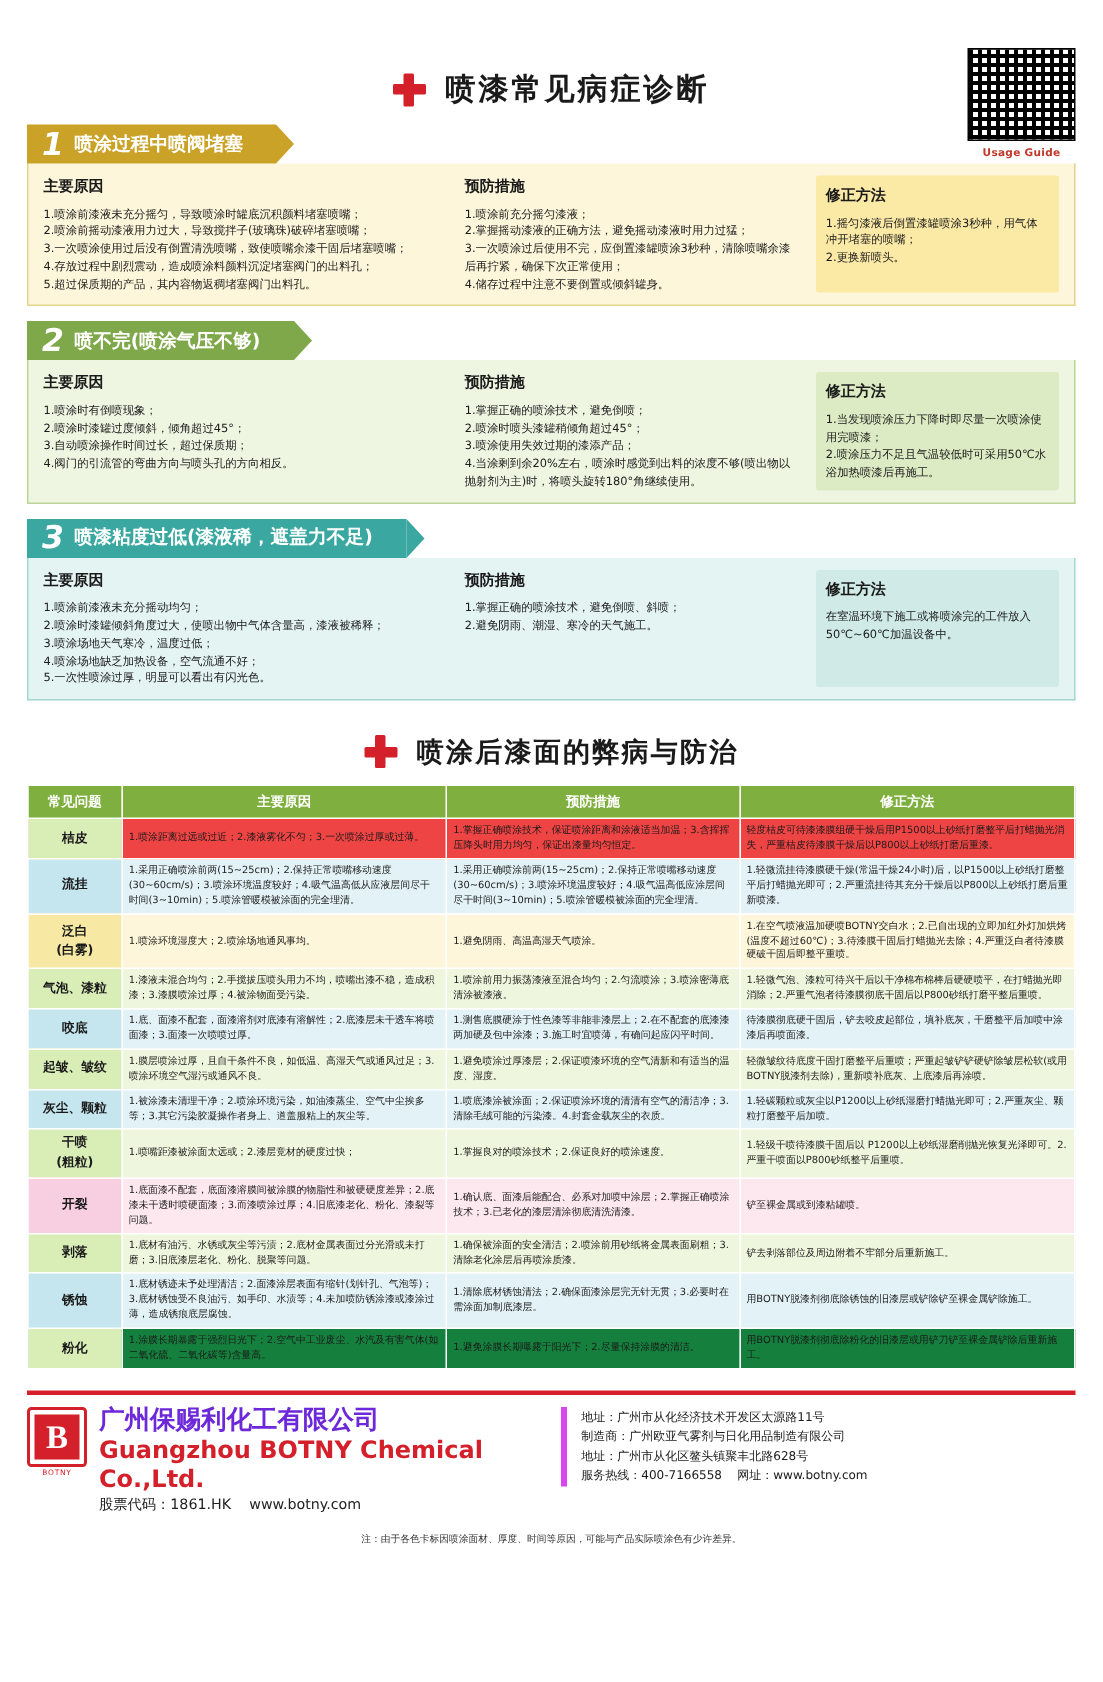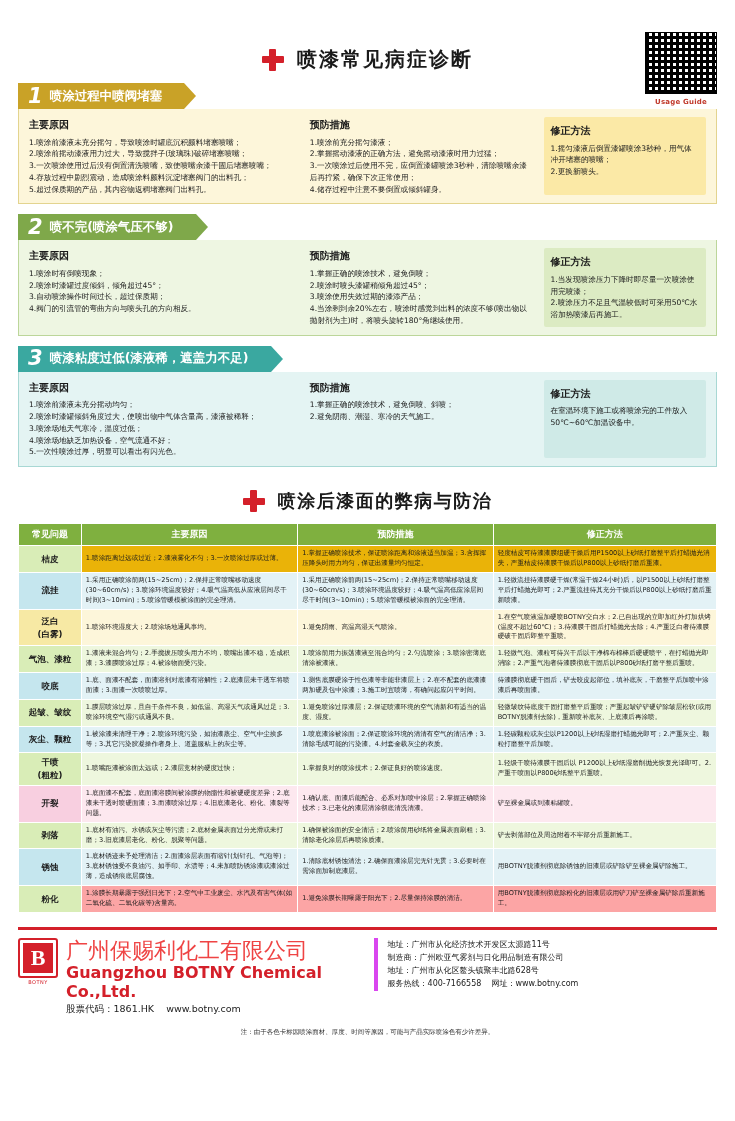--- a/index.html
+++ b/index.html
@@ -83,21 +83,21 @@
   td.c-prev { width:28%; }
   td.c-fix  { width:32%; }
 
   
   .footer { margin-top:14px; border-top:3px solid #d4202a; padding-top:8px; display:flex; align-items:flex-start; }
   .logo { width:40px; height:40px; border:2px solid #d4202a; border-radius:3px; position:relative; margin-right:8px; flex:none;}
   .logo .b { position:absolute; inset:3px; background:#d4202a; color:#fff; font-size:22px; font-weight:bold;
              display:flex; align-items:center; justify-content:center; font-family:"Liberation Serif", serif;}
   .logo .cap { position:absolute; bottom:-9px; left:0; width:100%; text-align:center; font-size:5px; color:#d4202a; letter-spacing:.5px;}
   .co { flex:0 0 44%; }
-  .co .cn { font-size:22px; font-weight:normal; color:#ef4444; line-height:1.15; }
+  .co .cn { font-size:17px; font-weight:bold; color:#6d28d9; line-height:1.15; }
   .co .en { font-size:16px; font-weight:bold; color:#d4202a; }
   .co .sub { font-size:9.5px; color:#222; margin-top:2px; }
   .addr { font-size:8px; line-height:1.65; padding-left:10px; border-left:4px solid #d946ef; flex:1; }
   .note { font-size:6.5px; color:#333; text-align:center; margin-top:12px; }
 </style>
 </head>
 <body>
 
 <div class="page">
 
@@ -208,21 +208,21 @@
   <table class="defects">
     <thead>
       <tr>
         <th>常见问题</th>
         <th>主要原因</th>
         <th>预防措施</th>
         <th>修正方法</th>
       </tr>
     </thead>
     <tbody id="tbody">
-        <tr style="background: #eab308;">
+        <tr style="background: #ef4444;">
           <td class="c-name" style="background: rgb(217, 237, 183);">桔皮</td>
           <td class="c-cause">1.喷涂距离过远或过近；2.漆液雾化不匀；3.一次喷涂过厚或过薄。</td>
           <td class="c-prev">1.掌握正确喷涂技术，保证喷涂距离和涂液适当加温；3.含挥挥压降头时用力均匀，保证出漆量均匀恒定。</td>
           <td class="c-fix">轻度桔皮可待漆漆膜组硬干燥后用P1500以上砂纸打磨整平后打蜡抛光消失，严重桔皮待漆膜干燥后以P800以上砂纸打磨后重漆。</td>
         </tr>
         <tr style="background: rgb(227, 242, 246);">
           <td class="c-name" style="background: rgb(197, 230, 238);">流挂</td>
           <td class="c-cause">1.采用正确喷涂前两(15~25cm)；2.保持正常喷嘴移动速度(30~60cm/s)；3.喷涂环境温度较好；4.吸气温高低从应液层间尽干时间(3~10min)；5.喷涂管暖模被涂面的完全理清。</td>
           <td class="c-prev">1.采用正确喷涂前两(15~25cm)；2.保持正常喷嘴移动速度(30~60cm/s)；3.喷涂环境温度较好；4.吸气温高低应涂层间尽干时间(3~10min)；5.喷涂管暖模被涂面的完全理清。</td>
           <td class="c-fix">1.轻微流挂待漆膜硬干燥(常温干燥24小时)后，以P1500以上砂纸打磨整平后打蜡抛光即可；2.严重流挂待其充分干燥后以P800以上砂纸打磨后重新喷漆。</td>
@@ -274,21 +274,21 @@
           <td class="c-cause">1.底材有油污、水锈或灰尘等污渍；2.底材金属表面过分光滑或未打磨；3.旧底漆层老化、粉化、脱聚等问题。</td>
           <td class="c-prev">1.确保被涂面的安全清洁；2.喷涂前用砂纸将金属表面刷粗；3.清除老化涂层后再喷涂质漆。</td>
           <td class="c-fix">铲去剥落部位及周边附着不牢部分后重新施工。</td>
         </tr>
         <tr style="background: rgb(227, 242, 246);">
           <td class="c-name" style="background: rgb(197, 230, 238);">锈蚀</td>
           <td class="c-cause">1.底材锈迹未予处理清洁；2.面漆涂层表面有缩针(划针孔、气泡等)；3.底材锈蚀受不良油污、如手印、水渍等；4.未加喷防锈涂漆或漆涂过薄，造成锈痕底层腐蚀。</td>
           <td class="c-prev">1.清除底材锈蚀清法；2.确保面漆涂层完无针无贯；3.必要时在需涂面加制底漆层。</td>
           <td class="c-fix">用BOTNY脱漆剂彻底除锈蚀的旧漆层或铲除铲至裸金属铲除施工。</td>
         </tr>
-        <tr style="background: #fca5a5;">
+        <tr style="background: #15803d;">
           <td class="c-name" style="background: rgb(217, 237, 183);">粉化</td>
           <td class="c-cause">1.涂膜长期暴露于强烈日光下；2.空气中工业废尘、水汽及有害气体(如二氧化硫、二氧化碳等)含量高。</td>
           <td class="c-prev">1.避免涂膜长期曝露于阳光下；2.尽量保持涂膜的清洁。</td>
           <td class="c-fix">用BOTNY脱漆剂彻底除粉化的旧漆层或用铲刀铲至裸金属铲除后重新施工。</td>
         </tr>
       </tbody>
   </table>
 
   <div class="footer">
     <div class="logo">

